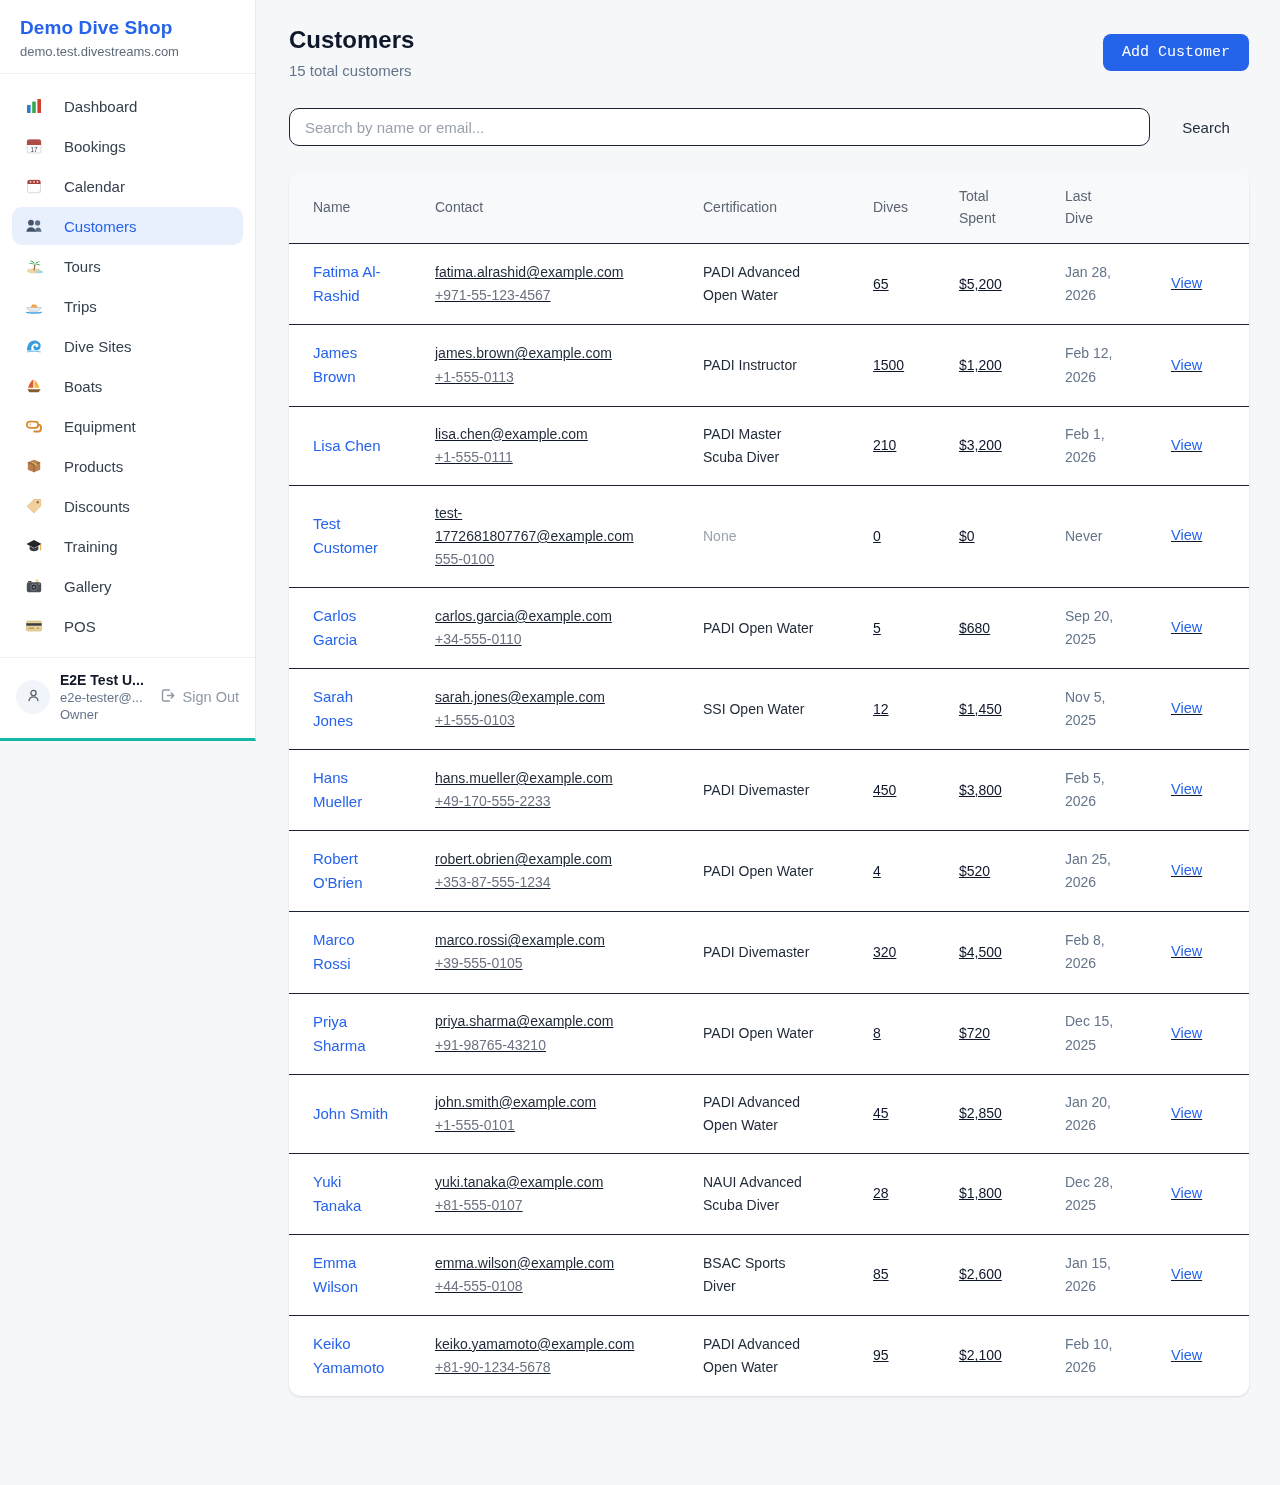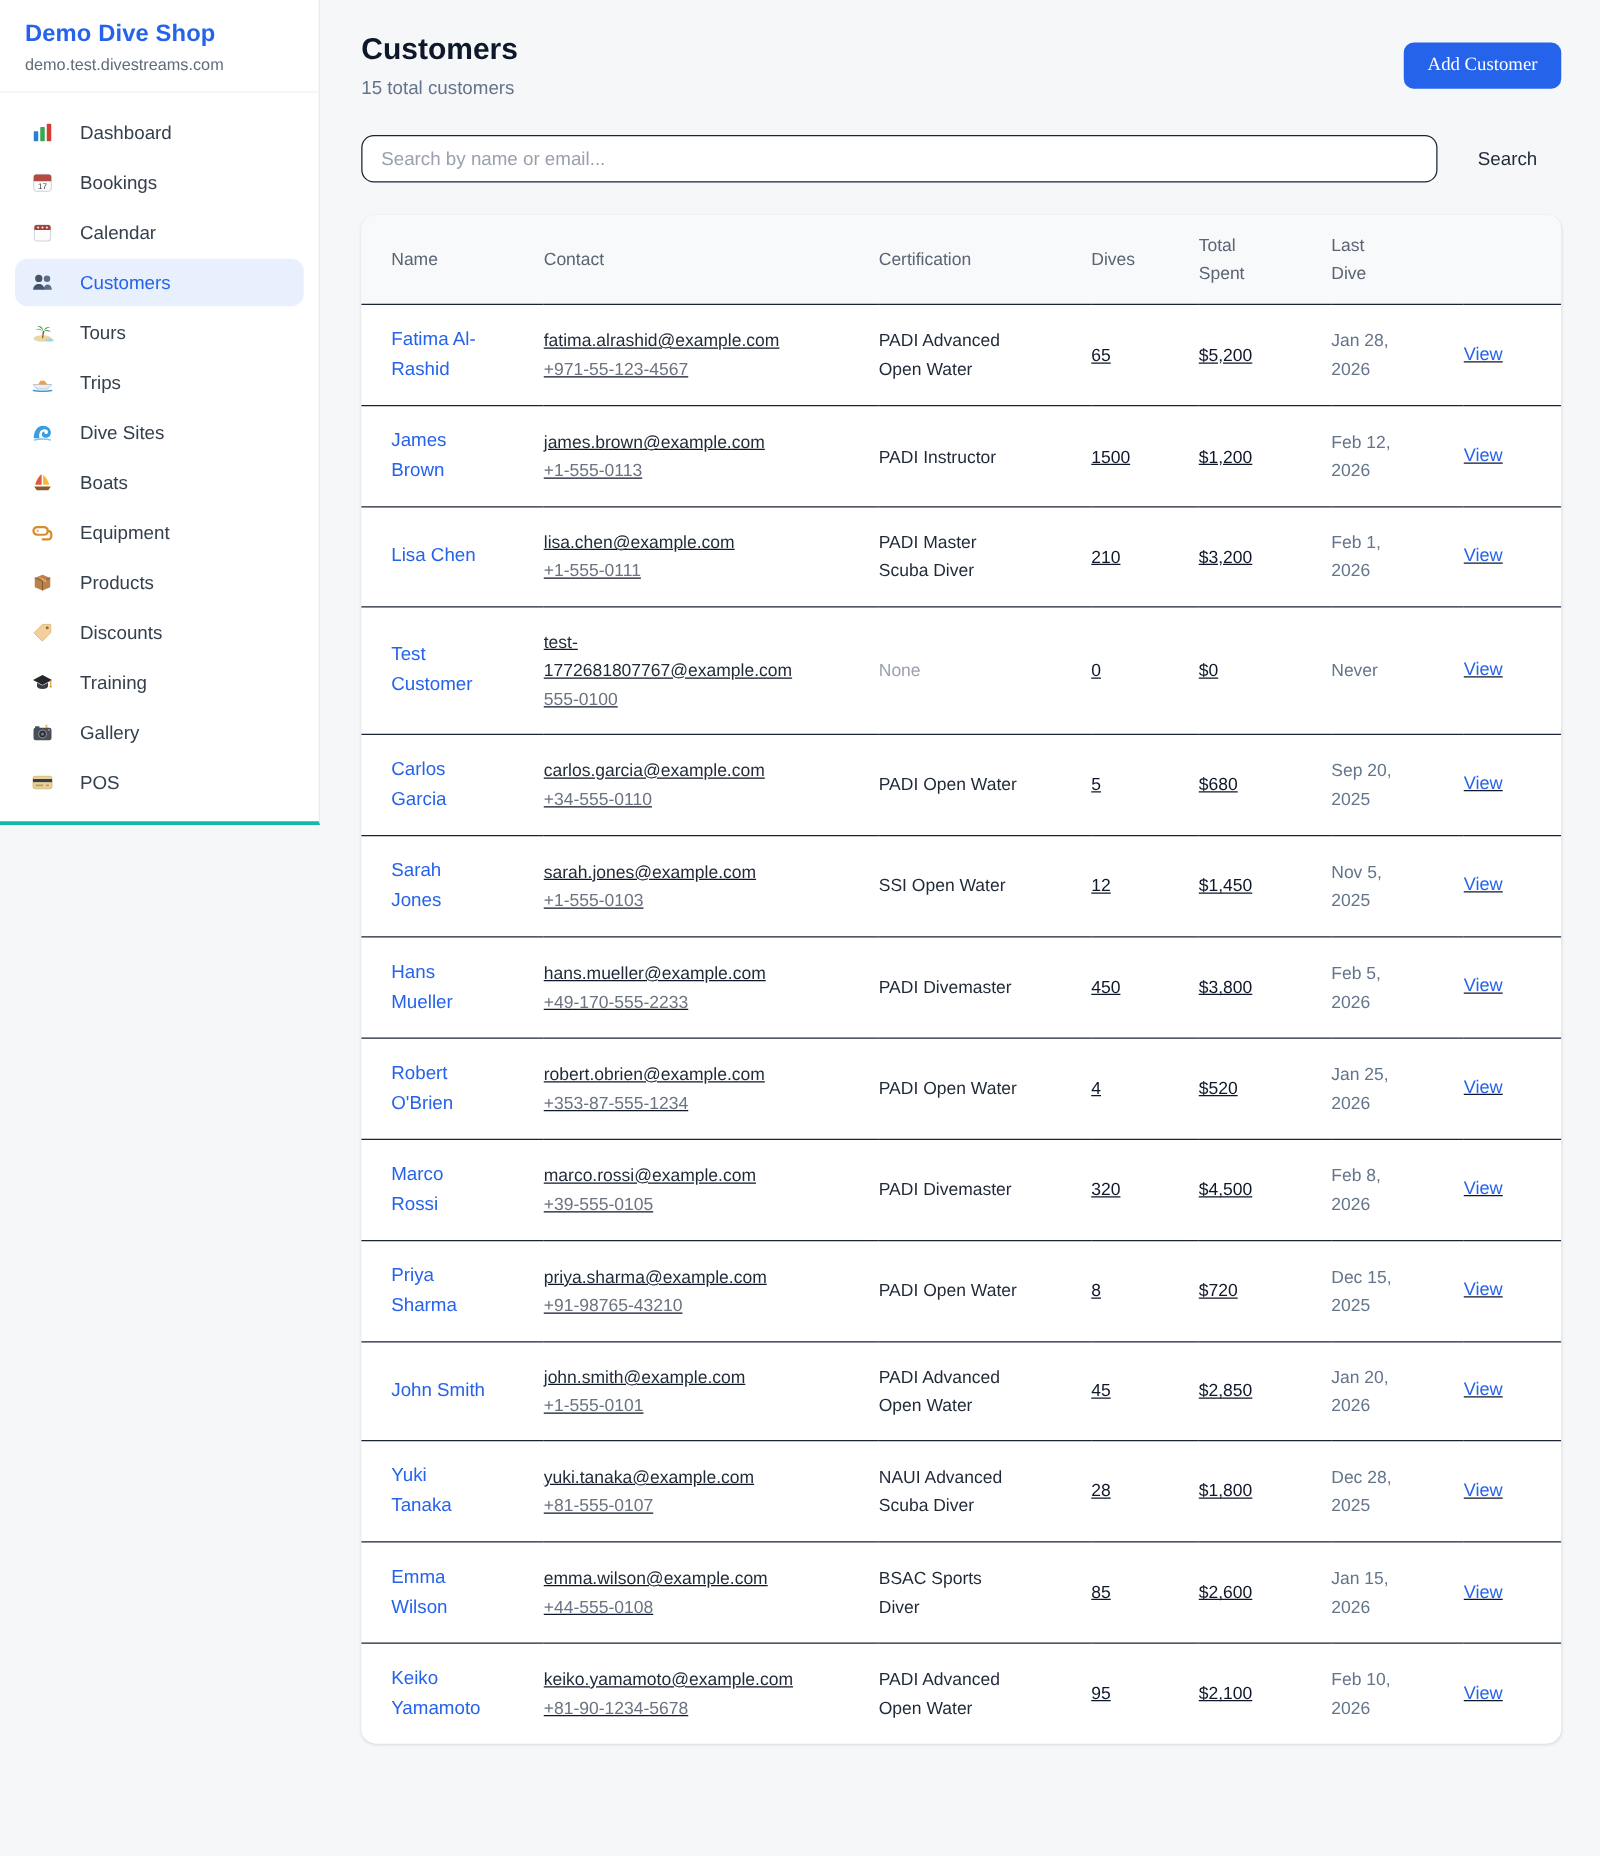--- a/index.html
+++ b/index.html
@@ -53,21 +53,21 @@
   }
 
   
   .main { margin-left:257px; padding:26px 31px 27px 32px; }
 
   .page-header { display:flex; align-items:center; justify-content:space-between; }
   .page-title { font-size:24px; font-weight:bold; color:#0f172a; }
   .page-subtitle { font-size:15px; color:#64748b; margin-top:8px; }
   .btn-primary {
     background:#2563eb; color:#ffffff; border:none;
-    font-size:15px; font-weight:500; font-family:Liberation Serif, serif;
+    font-size:15px; font-weight:500; font-family:Liberation Mono, monospace;
     padding:0 19px; height:37px; border-radius:8px; cursor:pointer;
   }
 
   .search-row { display:flex; align-items:center; margin-top:29px; }
   .search-input {
     flex:1; height:38px;
     border:1.5px solid #1b2335; border-radius:10px;
     padding:0 15px; font-size:15px; font-family:inherit;
     background:#ffffff; color:#0f172a; outline:none;
   }
@@ -272,20 +272,44 @@
           <svg viewBox="0 0 18 18">
             <rect x="1.4" y="4" width="15.2" height="10" rx="1.6" fill="#e7d39a" stroke="#c9b06a" stroke-width="0.6"></rect>
             <rect x="1.4" y="6.2" width="15.2" height="2.5" fill="#3a3f47"></rect>
             <rect x="3.4" y="10.6" width="6.2" height="1.4" rx="0.4" fill="#b7a05e"></rect>
             <rect x="11.6" y="10.6" width="2.6" height="1.4" rx="0.4" fill="#b7a05e"></rect>
           </svg>
         </span>
         <span>POS</span>
       </div>
     </div>
+  <div class="user-section">
+    <div class="avatar">
+      <span>
+        <svg width="17" height="17" viewBox="0 0 17 17">
+            <circle cx="8.5" cy="6" r="2.6" fill="none" stroke="#5b6472" stroke-width="1.3"></circle>
+            <path d="M4 13.6c.5-2.4 2-3.7 4.5-3.7s4 1.3 4.5 3.7" fill="none" stroke="#5b6472" stroke-width="1.3" stroke-linecap="round"></path>
+          </svg>
+      </span>
+    </div>
+    <div class="user-meta">
+      <div class="user-name">E2E Test U...</div>
+      <div class="user-email">e2e-tester@...</div>
+      <div class="user-role">Owner</div>
+    </div>
+    <div class="signout">
+      <span>
+        <svg width="17" height="17" viewBox="0 0 17 17">
+            <path d="M10.5 3H5a1.5 1.5 0 0 0-1.5 1.5v8A1.5 1.5 0 0 0 5 14h5.5" fill="none" stroke="#8f98a4" stroke-width="1.4" stroke-linecap="round"></path>
+            <path d="M8.5 8.5h6M12.3 6l2.5 2.5-2.5 2.5" fill="none" stroke="#8f98a4" stroke-width="1.4" stroke-linecap="round" stroke-linejoin="round"></path>
+          </svg>
+      </span>
+      <span>Sign Out</span>
+    </div>
+  </div>
 </div>
 
 <div class="main">
   <div class="page-header">
     <div>
       <div class="page-title">Customers</div>
       <div class="page-subtitle">15 total customers</div>
     </div>
     <button class="btn-primary">Add Customer</button>
   </div>

